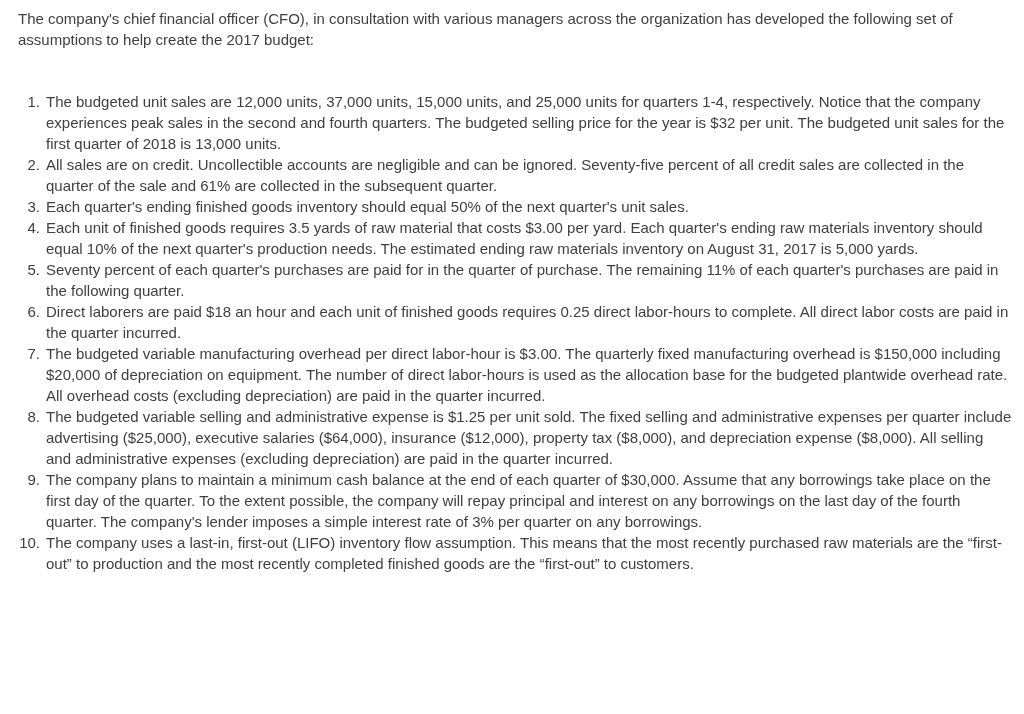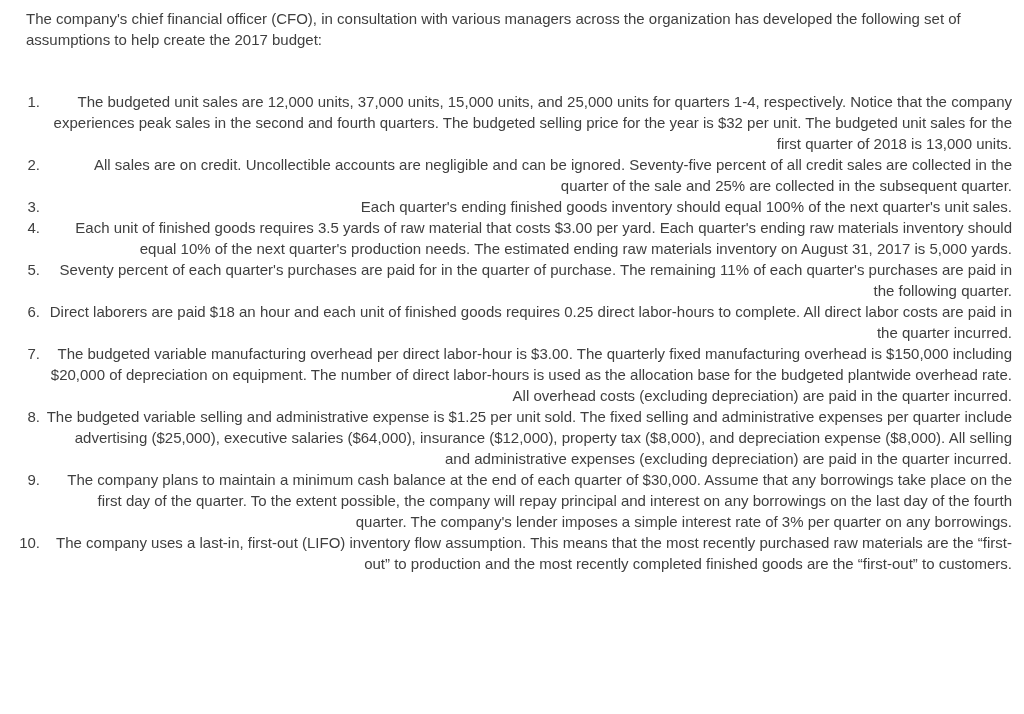--- a/index.html
+++ b/index.html
@@ -15,58 +15,57 @@
     -webkit-font-smoothing: antialiased;
   }
   .page {
     width: 1024px;
     min-height: 714px;
     box-sizing: border-box;
     padding: 8px 12px 24px 18px;
     background: #ffffff;
   }
   .intro {
-    margin: 0 0 41px 8px;
+    margin: 0 0 41px 0;
     max-width: 990px;
   }
   .assumptions {
     max-width: 1000px;
   }
   .item {
     display: flex;
     align-items: flex-start;
   }
   .item .num {
     flex: 0 0 22px;
     text-align: right;
     margin-right: 6px;
     white-space: nowrap;
   }
   .item .txt {
     flex: 1 1 auto;
-    text-align: right;
   }
 </style>
 </head>
 <body>
 
 <div class="page">
   <p class="intro">The company's chief financial officer (CFO), in consultation with various managers across the organization has developed the following set of assumptions to help create the 2017 budget:</p>
   <div class="assumptions">
       <div class="item">
         <span class="num">1.</span>
         <span class="txt">The budgeted unit sales are 12,000 units, 37,000 units, 15,000 units, and 25,000 units for quarters 1-4, respectively. Notice that the company experiences peak sales in the second and fourth quarters. The budgeted selling price for the year is $32 per unit. The budgeted unit sales for the first quarter of 2018 is 13,000 units.</span>
       </div>
       <div class="item">
         <span class="num">2.</span>
-        <span class="txt">All sales are on credit. Uncollectible accounts are negligible and can be ignored. Seventy-five percent of all credit sales are collected in the quarter of the sale and 25% are collected in the subsequent quarter.</span>
+        <span class="txt">All sales are on credit. Uncollectible accounts are negligible and can be ignored. Seventy-five percent of all credit sales are collected in the quarter of the sale and 61% are collected in the subsequent quarter.</span>
       </div>
       <div class="item">
         <span class="num">3.</span>
-        <span class="txt">Each quarter's ending finished goods inventory should equal 100% of the next quarter's unit sales.</span>
+        <span class="txt">Each quarter's ending finished goods inventory should equal 50% of the next quarter's unit sales.</span>
       </div>
       <div class="item">
         <span class="num">4.</span>
         <span class="txt">Each unit of finished goods requires 3.5 yards of raw material that costs $3.00 per yard. Each quarter's ending raw materials inventory should equal 10% of the next quarter's production needs. The estimated ending raw materials inventory on August 31, 2017 is 5,000 yards.</span>
       </div>
       <div class="item">
         <span class="num">5.</span>
         <span class="txt">Seventy percent of each quarter's purchases are paid for in the quarter of purchase. The remaining 11% of each quarter's purchases are paid in the following quarter.</span>
       </div>
       <div class="item">

